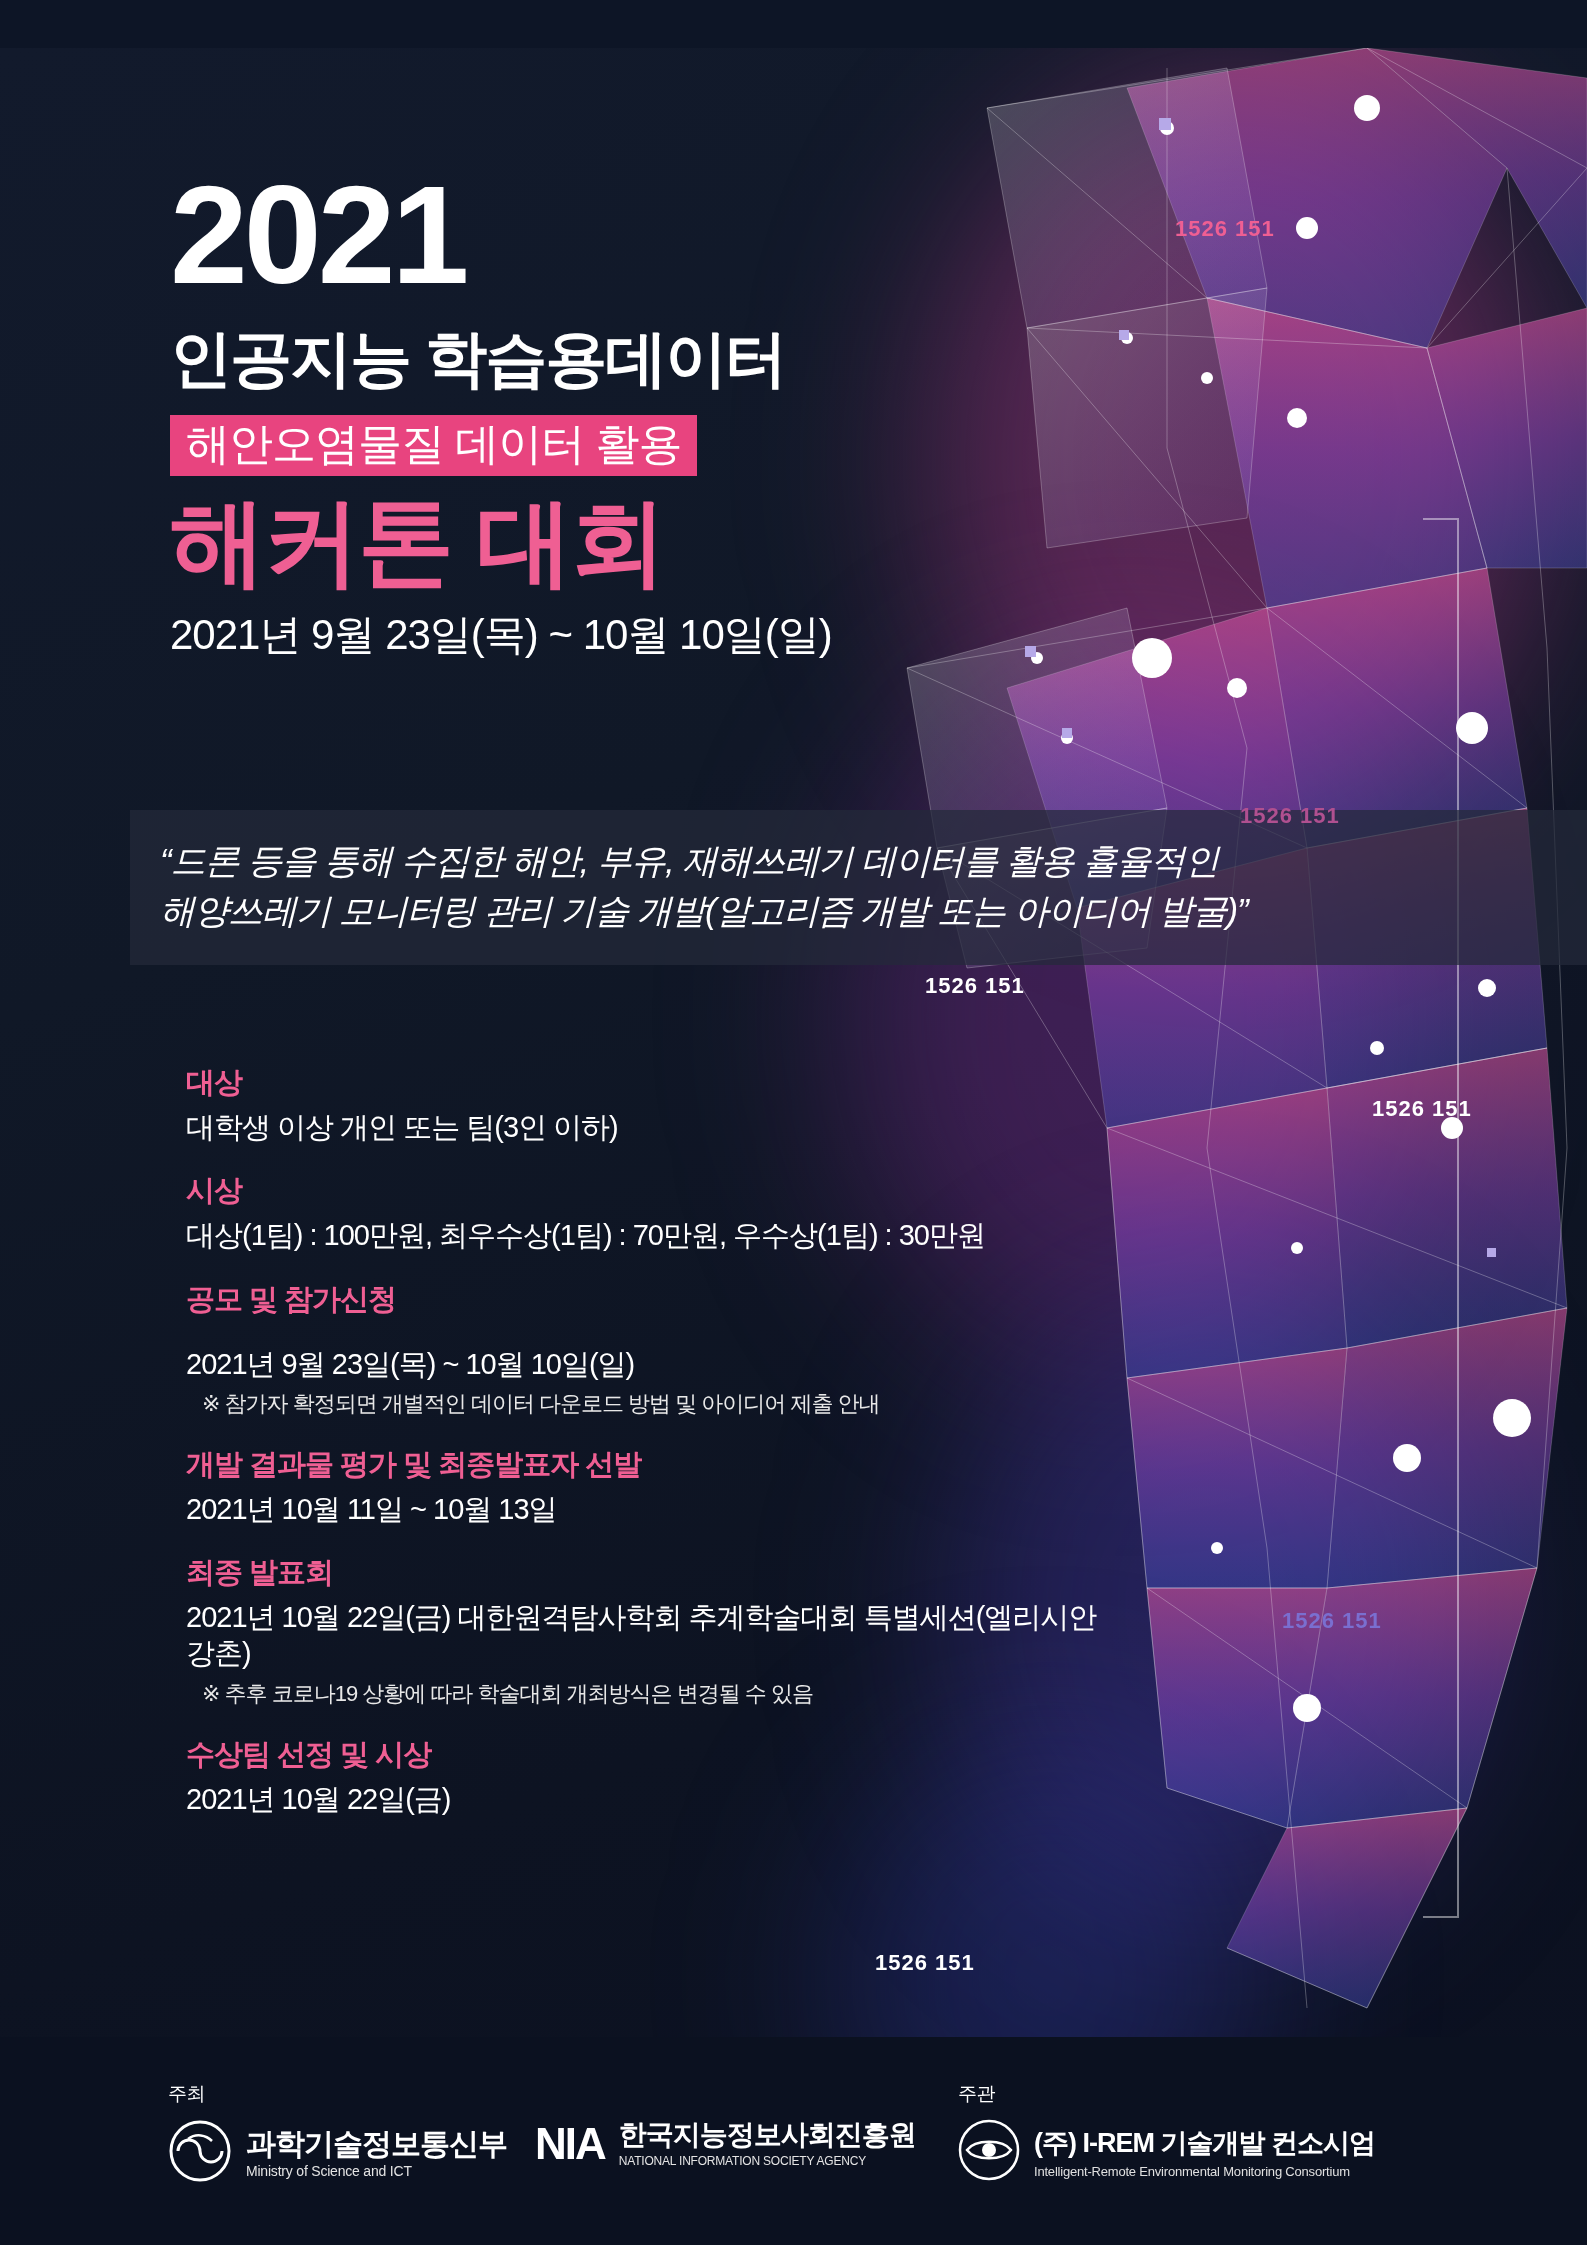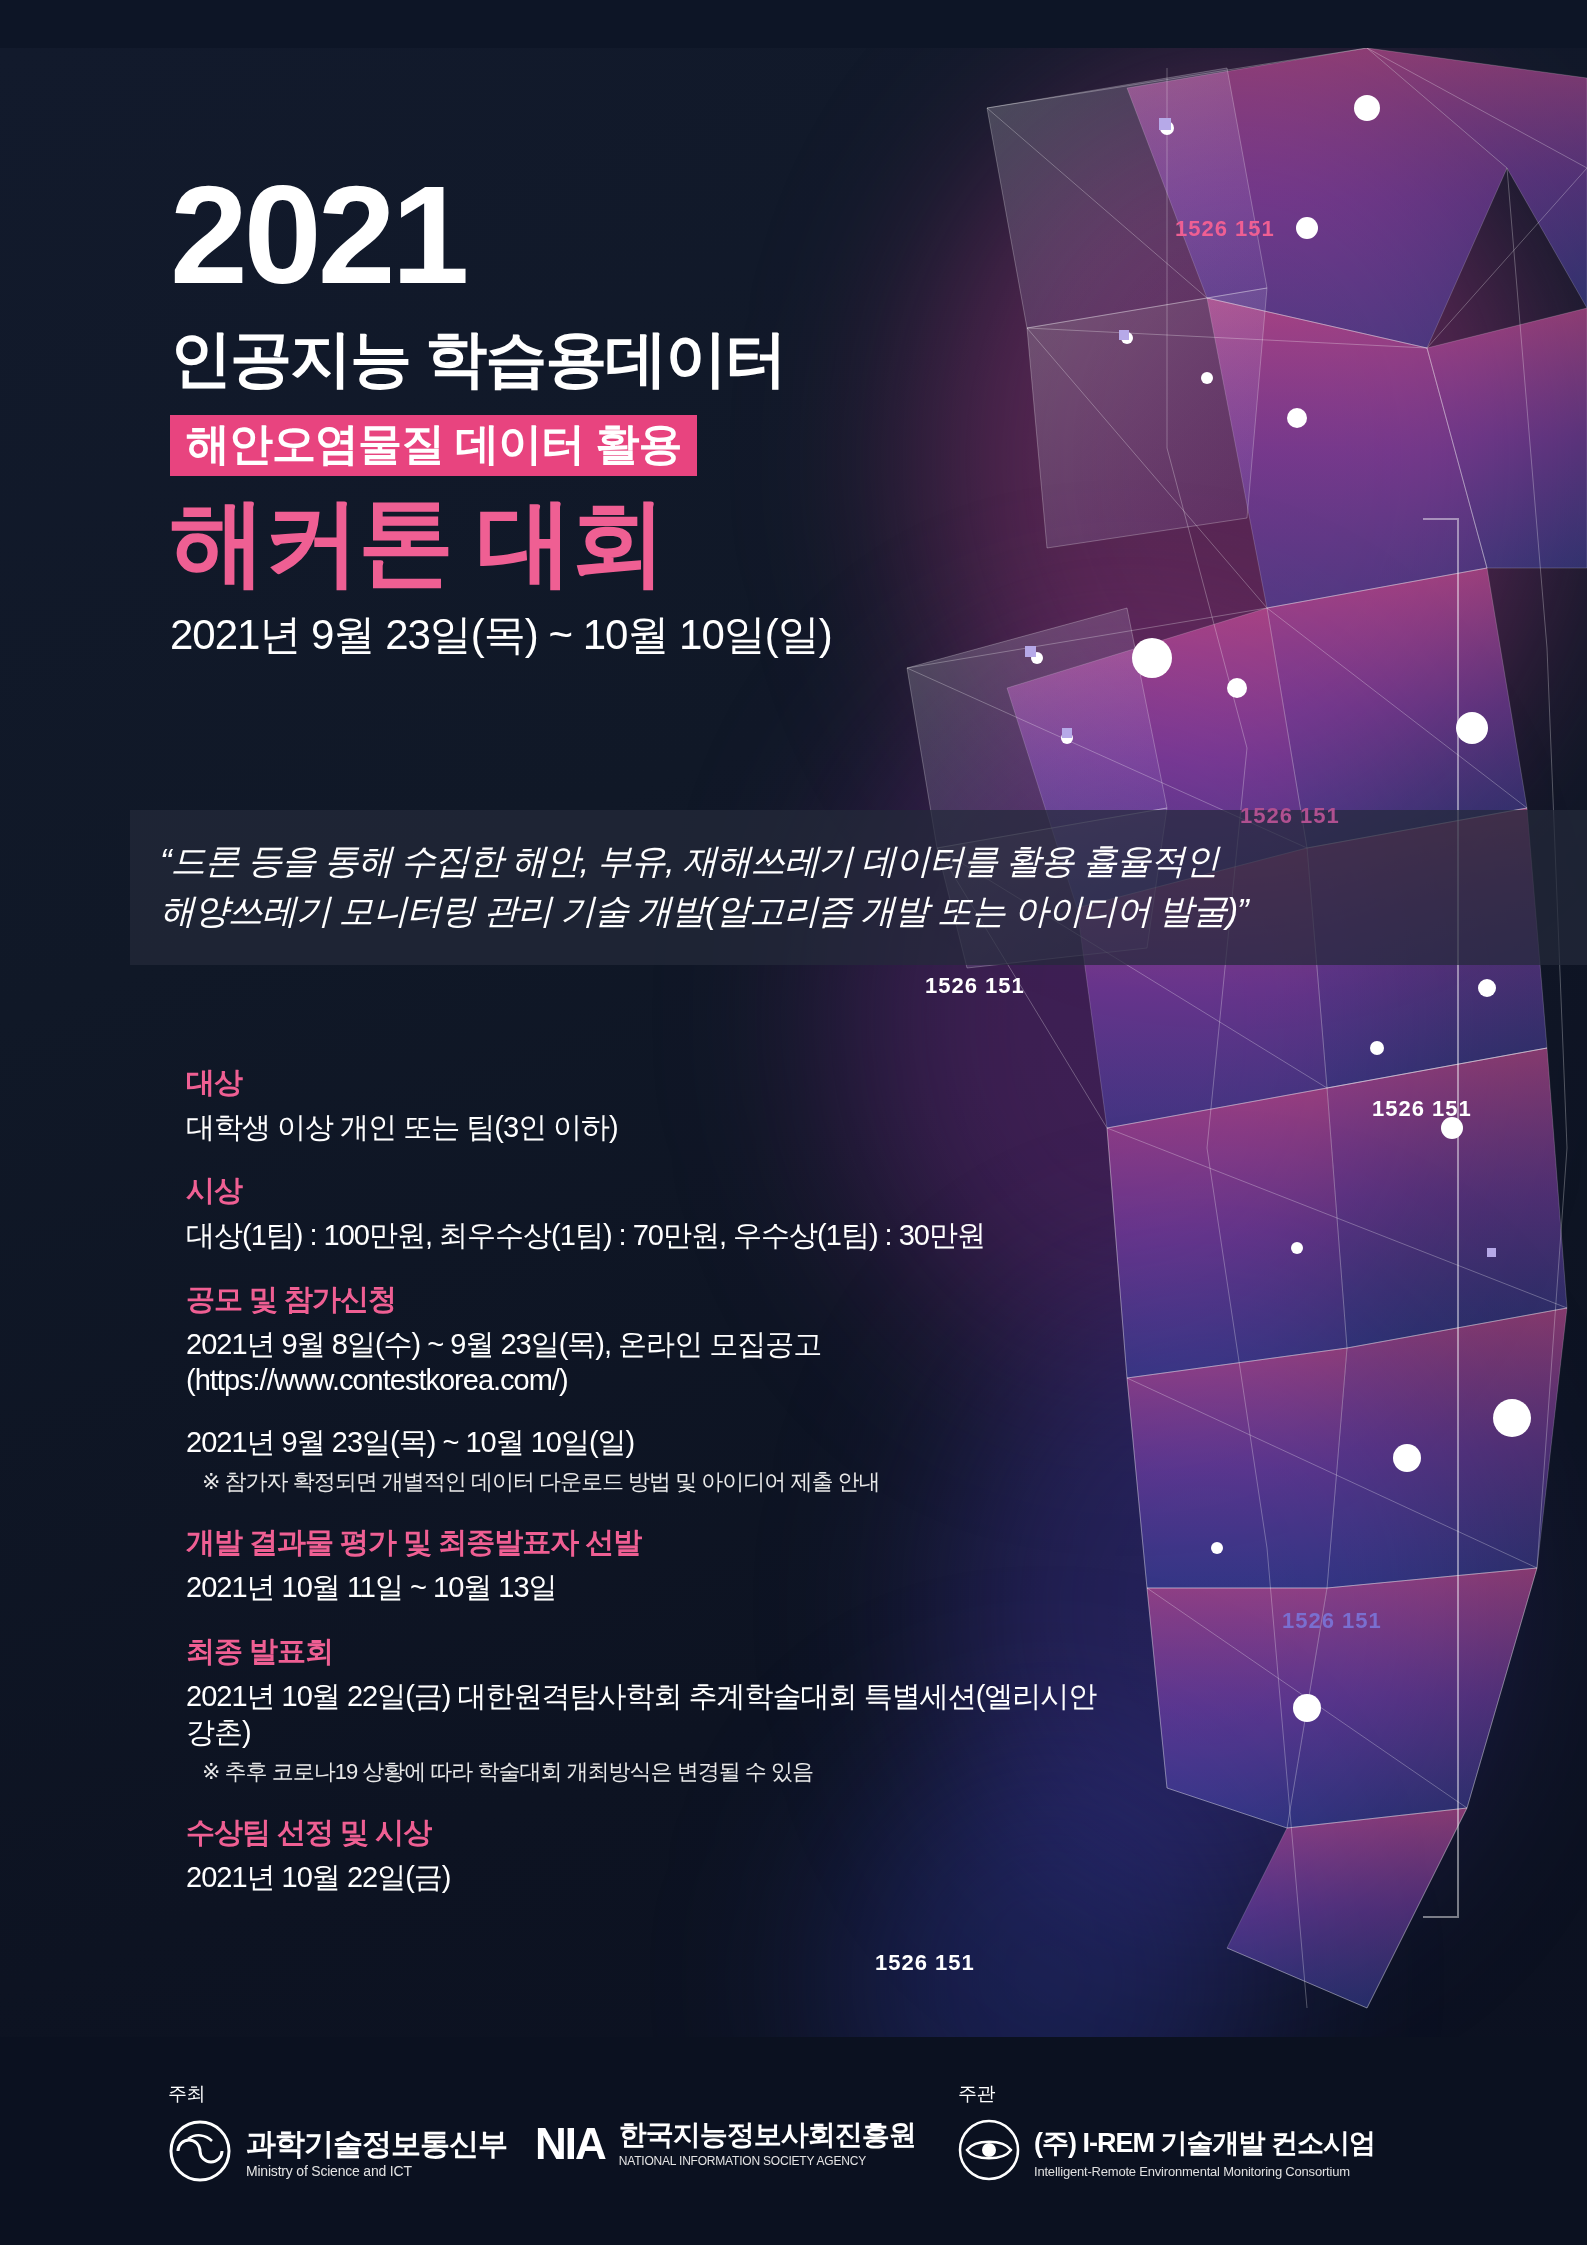--- a/index.html
+++ b/index.html
@@ -64,21 +64,21 @@
     letter-spacing: -2px;
     color: #ffffff;
   }
   .pinkbar {
     display: inline-block;
     margin-top: 14px;
     padding: 7px 16px 10px 16px;
     background: #e8447f;
     color: #ffffff;
     font-size: 44px;
-    font-weight: bold;
+    font-weight: normal;
     letter-spacing: -1px;
     line-height: 1;
   }
   .maintitle {
     margin-top: 16px;
     font-size: 96px;
     font-weight: bold;
     letter-spacing: -2px;
     color: #ef5f93;
     line-height: 1.05;
@@ -342,21 +342,20 @@
     <div class="info-block">
       <div class="info-title">대상</div>
       <div class="info-text">대학생 이상 개인 또는 팀(3인 이하)</div>
     </div>
     <div class="info-block">
       <div class="info-title">시상</div>
       <div class="info-text">대상(1팀) : 100만원, 최우수상(1팀) : 70만원, 우수상(1팀) : 30만원</div>
     </div>
     <div class="info-block">
       <div class="info-title">공모 및 참가신청</div>
-      <div class="info-text">2021년 9월 8일(수) ~ 9월 23일(목), 온라인 모집공고(https://www.contestkorea.com/)</div>
     </div>
     <div class="info-block">
       <div class="info-text">2021년 9월 23일(목) ~ 10월 10일(일)</div>
       <div class="info-note">※ 참가자 확정되면 개별적인 데이터 다운로드 방법 및 아이디어 제출 안내</div>
     </div>
     <div class="info-block">
       <div class="info-title">개발 결과물 평가 및 최종발표자  선발</div>
       <div class="info-text">2021년 10월 11일 ~ 10월 13일</div>
     </div>
     <div class="info-block">

